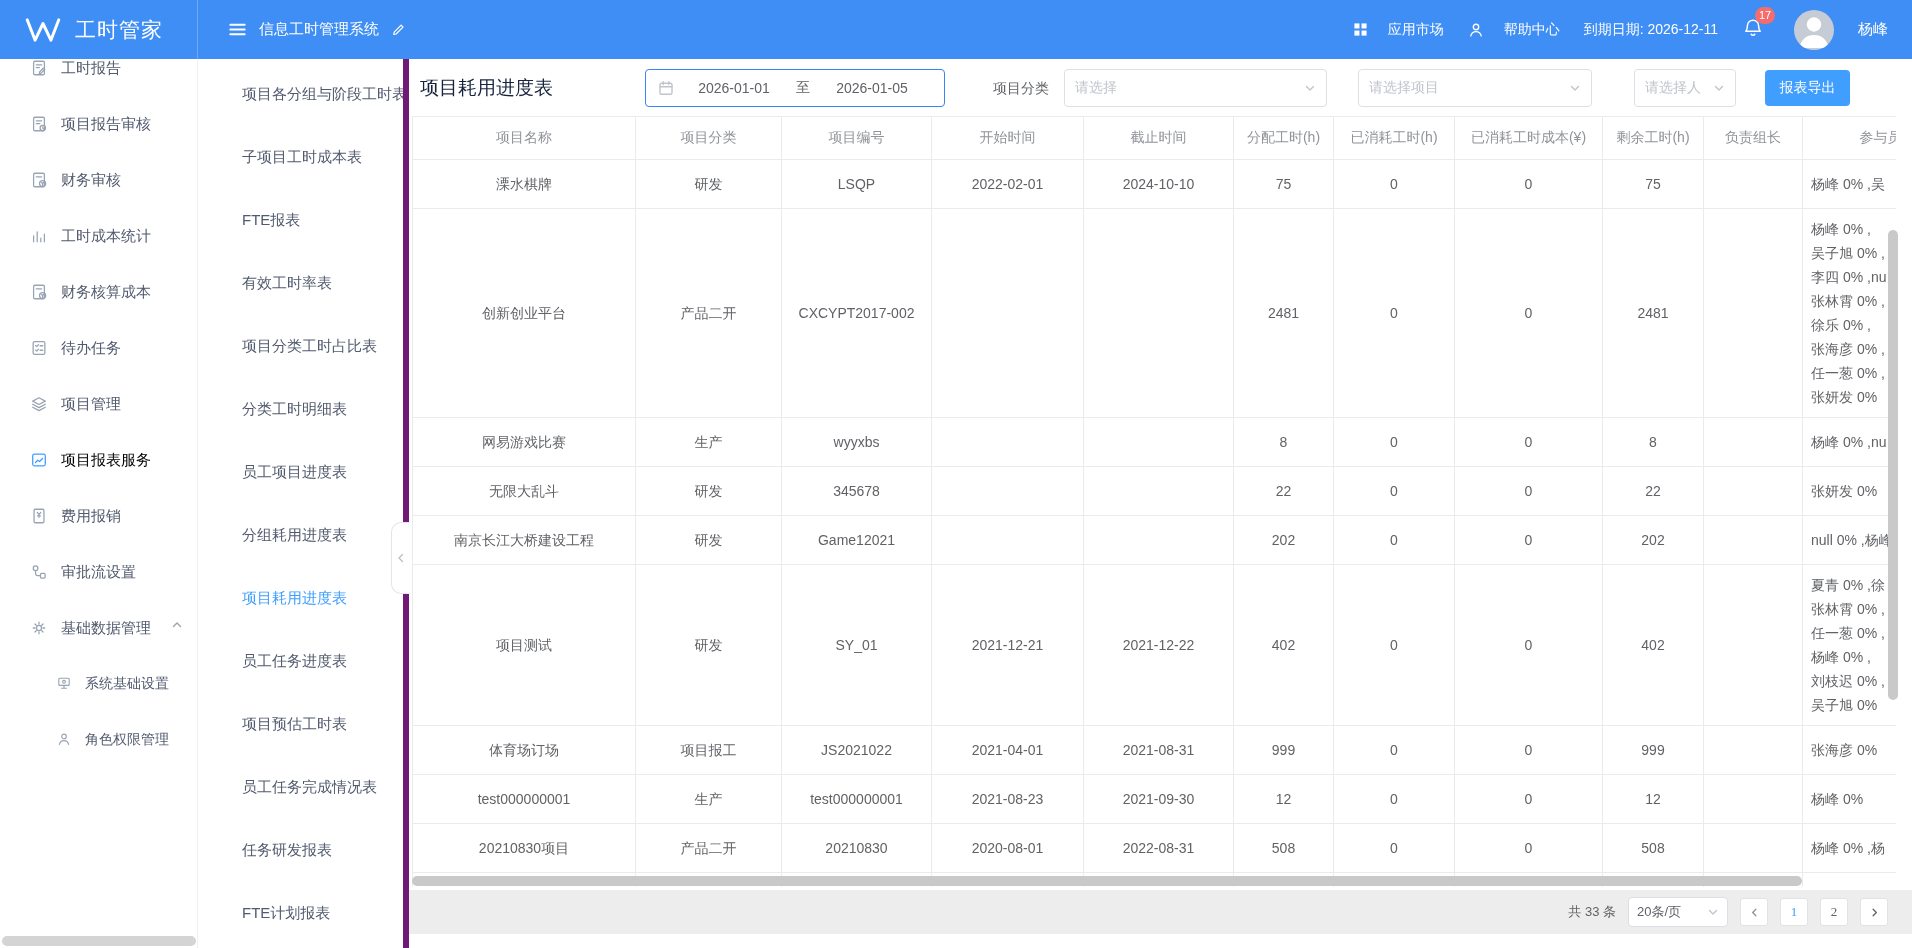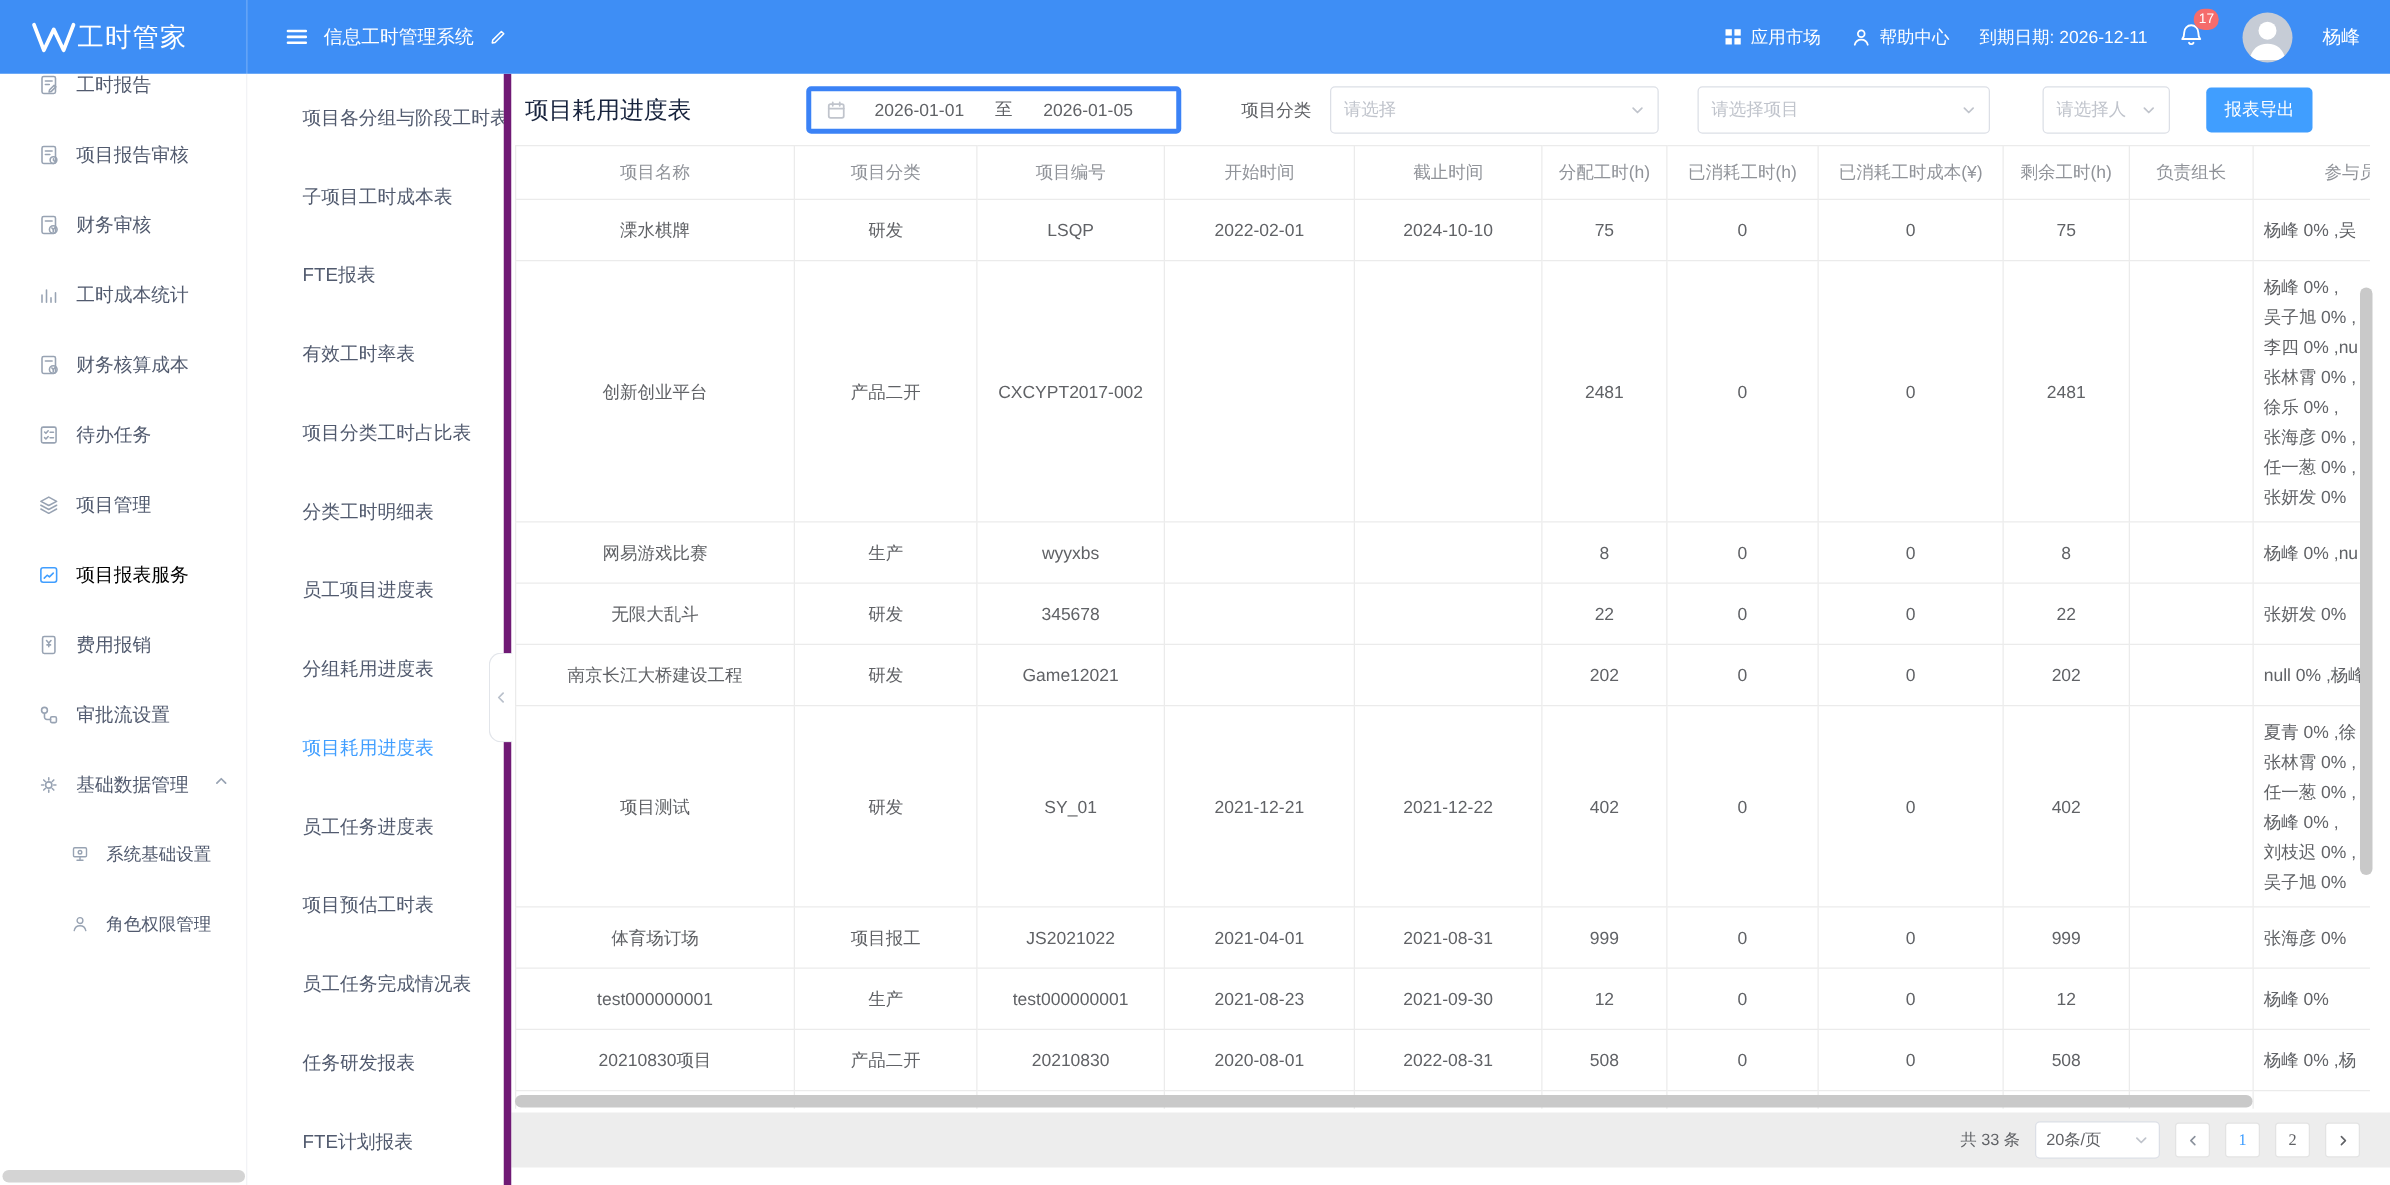--- a/index.html
+++ b/index.html
@@ -3,25 +3,25 @@
 <meta charset="utf-8">
 <style>
   *{box-sizing:border-box;margin:0;padding:0}
   html,body{width:1912px;height:948px;overflow:hidden}
   body{font-family:"Liberation Sans","DejaVu Sans",sans-serif;background:#fff;position:relative;font-size:14px;color:#606266}
   ul{list-style:none}
   button{font-family:Liberation Serif, serif}
 
   
   .topbar{position:absolute;top:0;left:0;right:0;height:59px;background:#3e8ef5;display:flex;align-items:center;color:#fff;z-index:10}
-  .brand{width:198px;height:100%;display:flex;align-items:center;gap:0;padding-left:24px;border-right:1px solid rgba(255,255,255,.25);flex:none}
+  .brand{width:198px;height:100%;display:flex;align-items:center;gap:13px;padding-left:24px;border-right:1px solid rgba(255,255,255,.25);flex:none}
   .brand-txt{font-size:21px;letter-spacing:1px;white-space:nowrap}
   .sys{display:flex;align-items:center;gap:12px;padding-left:30px;font-size:15px}
   .top-right{margin-left:auto;display:flex;align-items:center;gap:24px;padding-right:24px;font-size:14px;white-space:nowrap}
-  .top-link{display:flex;align-items:center;gap:7px;cursor:pointer}
+  .top-link{display:flex;align-items:center;gap:20px;cursor:pointer}
   .bell-wrap{position:relative;margin-right:6px;cursor:pointer}
   .badge{position:absolute;top:-10px;left:13px;background:#f56c6c;color:#fff;font-size:11px;line-height:17px;height:17px;min-width:17px;padding:0 4px;border-radius:9px;text-align:center}
   .avatar{width:40px;height:40px;border-radius:50%;background:#c6ccd6;overflow:hidden;flex:none;cursor:pointer}
   .uname{font-size:15px;cursor:pointer}
 
   
   .sidebar1{position:absolute;top:59px;left:0;bottom:0;width:198px;background:#fff;border-right:1px solid #eef0f3;z-index:5;overflow:hidden}
   .s1-item{height:56px;display:flex;align-items:flex-start;gap:13px;padding:0 14px 0 30px;font-size:15px;color:#515a6e;cursor:pointer;white-space:nowrap}
   .s1-item.active{color:#000000}
   .s1-item.active .ic{stroke:#409eff}
@@ -34,21 +34,21 @@
   
   .sidebar2{position:absolute;top:59px;left:198px;bottom:0;width:211px;background:#fff;border-right:6px solid #701a75;padding-top:4px;overflow:hidden;z-index:5}
   .s2-item{height:63px;display:flex;align-items:center;padding-left:44px;font-size:15px;color:#515a6e;cursor:pointer;white-space:nowrap;overflow:hidden}
   .s2-item.active{color:#409eff}
 
   .collapse-handle{position:absolute;left:391px;top:522px;width:19px;height:72px;background:#fff;border:1px solid #e2e5ea;border-right:none;border-radius:10px 0 0 10px;display:flex;align-items:center;justify-content:center;z-index:7;cursor:pointer}
 
   
   .main{position:absolute;top:59px;left:409px;right:0;bottom:0;background:#fff}
   .page-title{position:absolute;left:11px;top:16px;font-size:19px;font-weight:400;color:#17233d}
-  .daterange{position:absolute;left:236px;top:10px;width:300px;height:38px;border:4px solid #3b82f6;border-radius:4px;display:flex;align-items:center;padding:0 12px;color:#606266;background:#fff;cursor:pointer}
+  .daterange{position:absolute;left:236px;top:10px;width:300px;height:38px;border:1px solid #3b82f6;border-radius:4px;display:flex;align-items:center;padding:0 12px;color:#606266;background:#fff;cursor:pointer}
   .daterange .d{flex:1;text-align:center;font-size:14px}
   .daterange .sep{padding:0 2px;color:#606266}
   .flabel{position:absolute;left:584px;top:21px;color:#606266;font-size:14px}
   .select{border:1px solid #dcdfe6;border-radius:4px;display:flex;align-items:center;justify-content:space-between;padding:0 10px;background:#fff;cursor:pointer}
   .ph{font-size:14px;color:#c0c4cc;white-space:nowrap;overflow:hidden}
   .ph.dark{color:#606266;font-size:13px}
   .sel-cat{position:absolute;left:655px;top:10px;width:263px;height:38px}
   .sel-proj{position:absolute;left:949px;top:10px;width:234px;height:38px}
   .sel-person{position:absolute;left:1225px;top:10px;width:102px;height:38px}
   .export-btn{position:absolute;left:1356px;top:11px;width:85px;height:36px;background:#409eff;color:#fff;border:none;border-radius:4px;font-size:14px;cursor:pointer}

